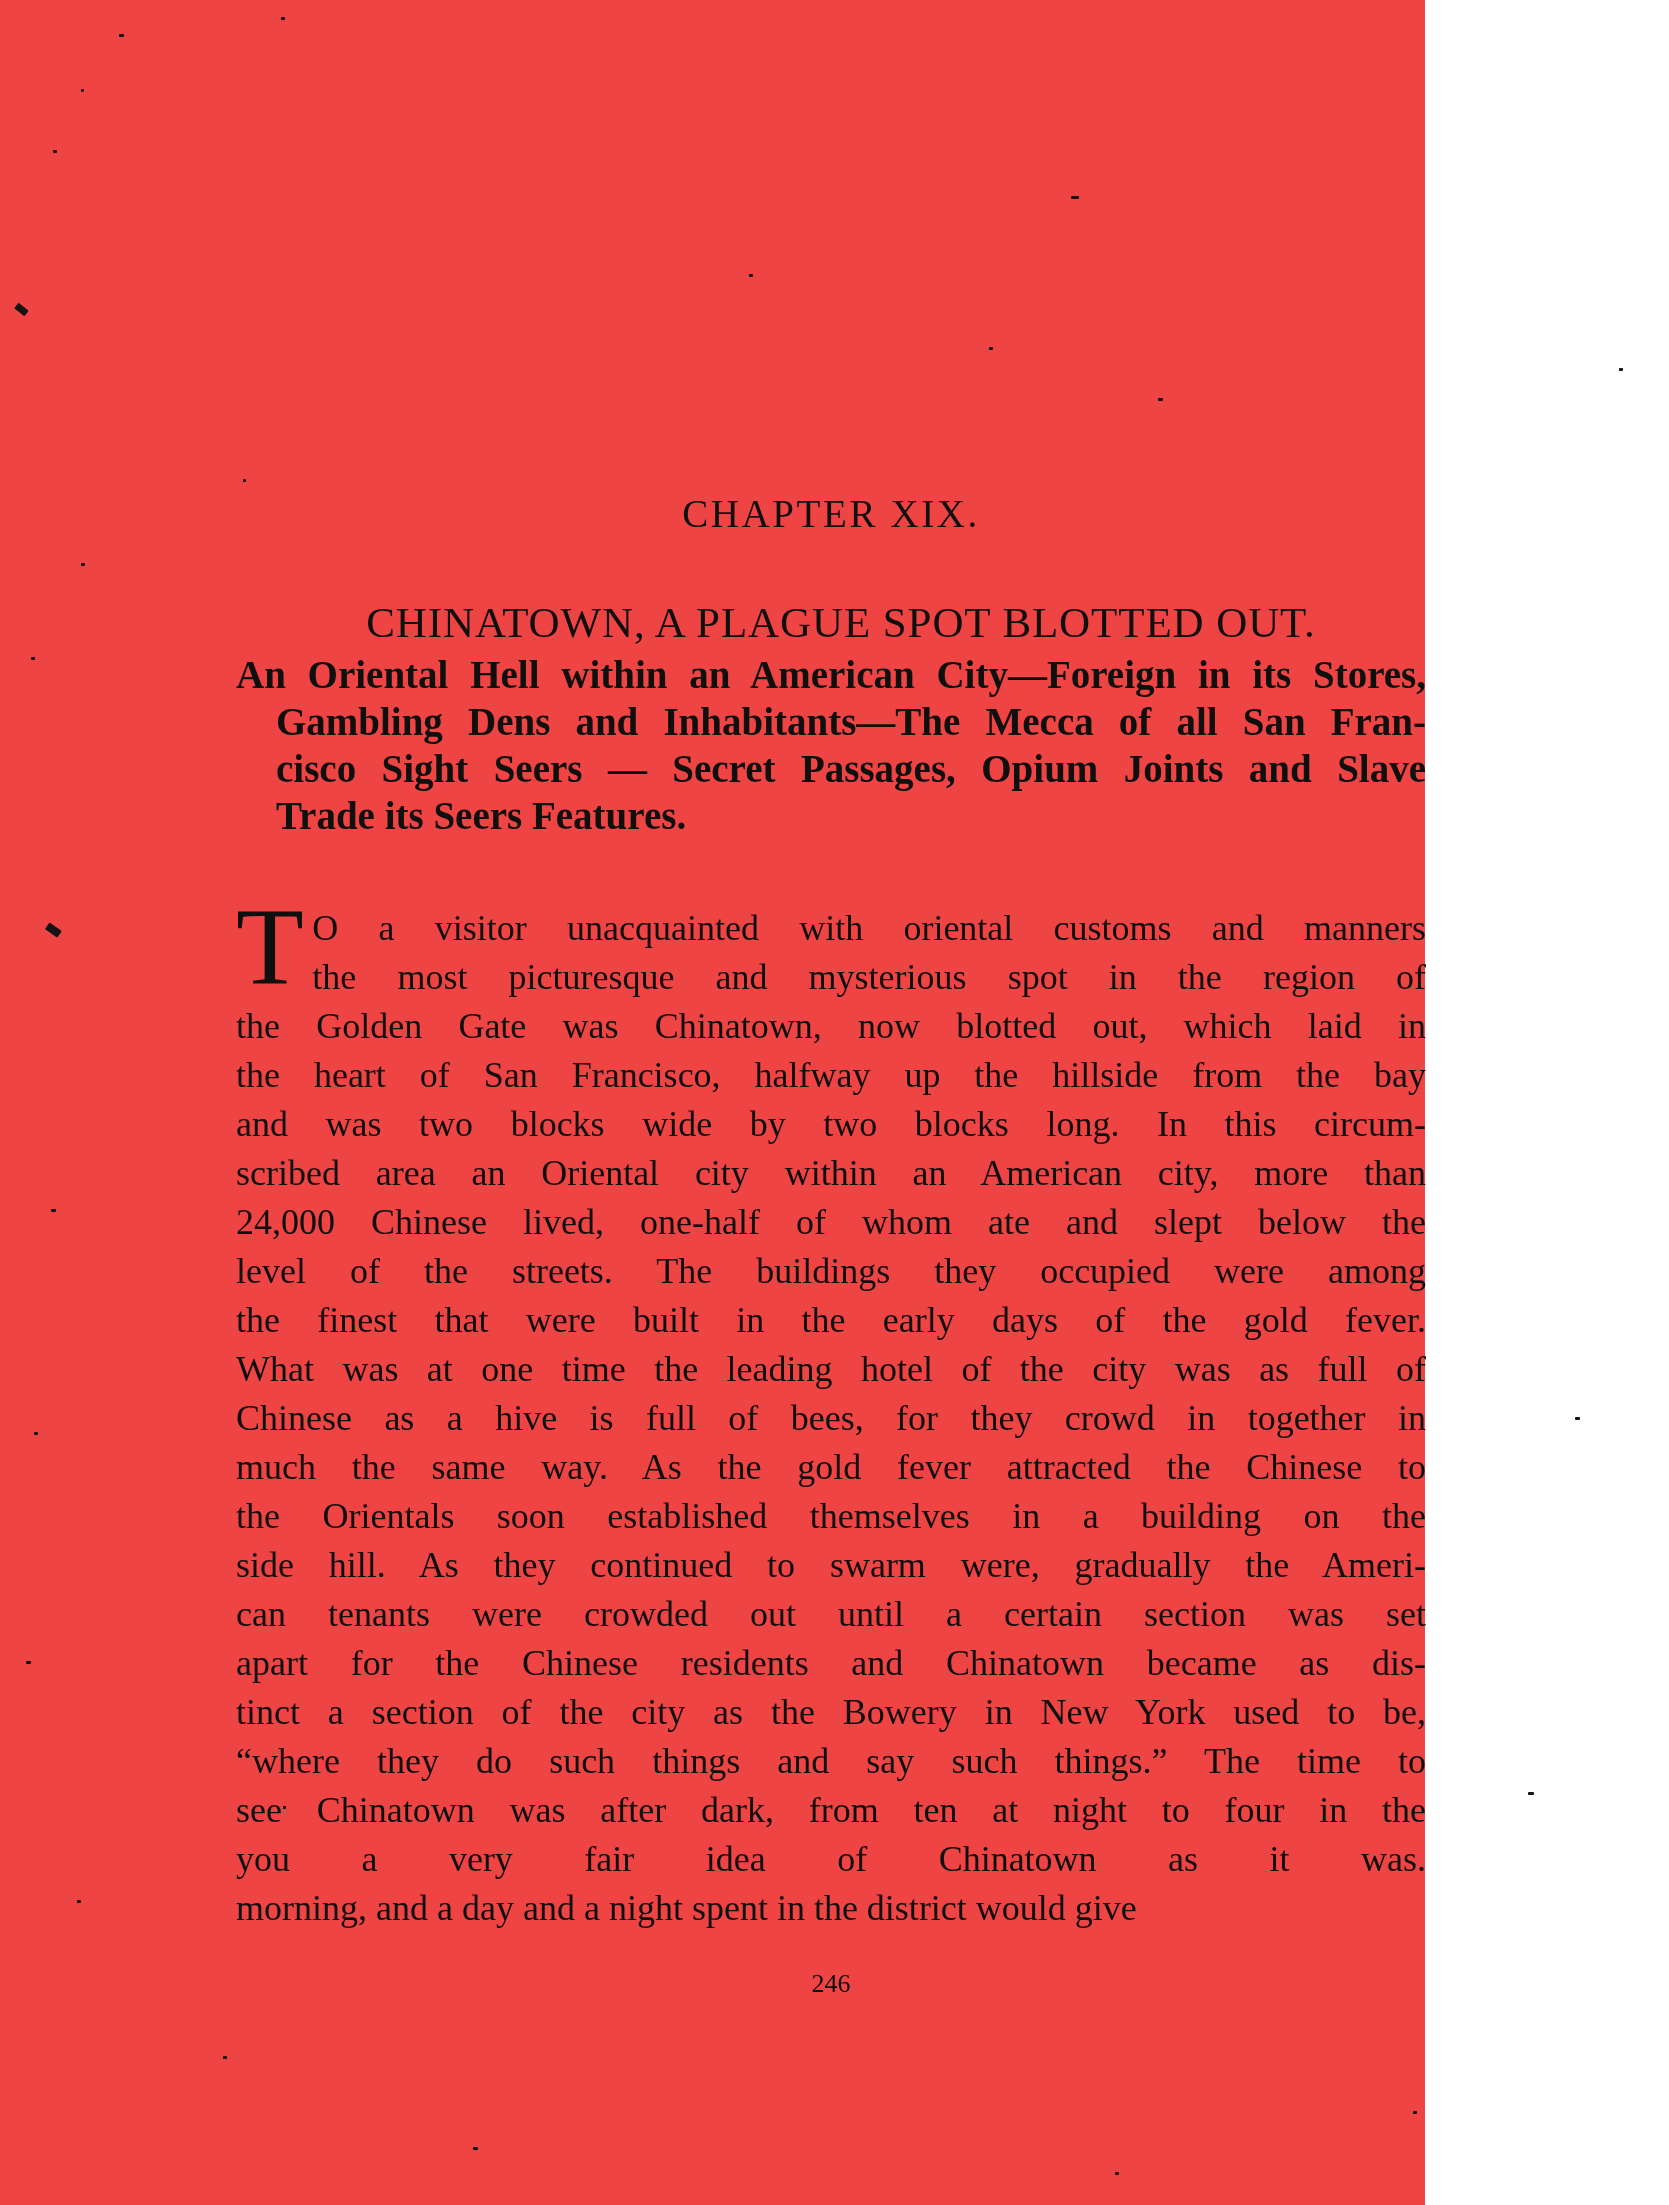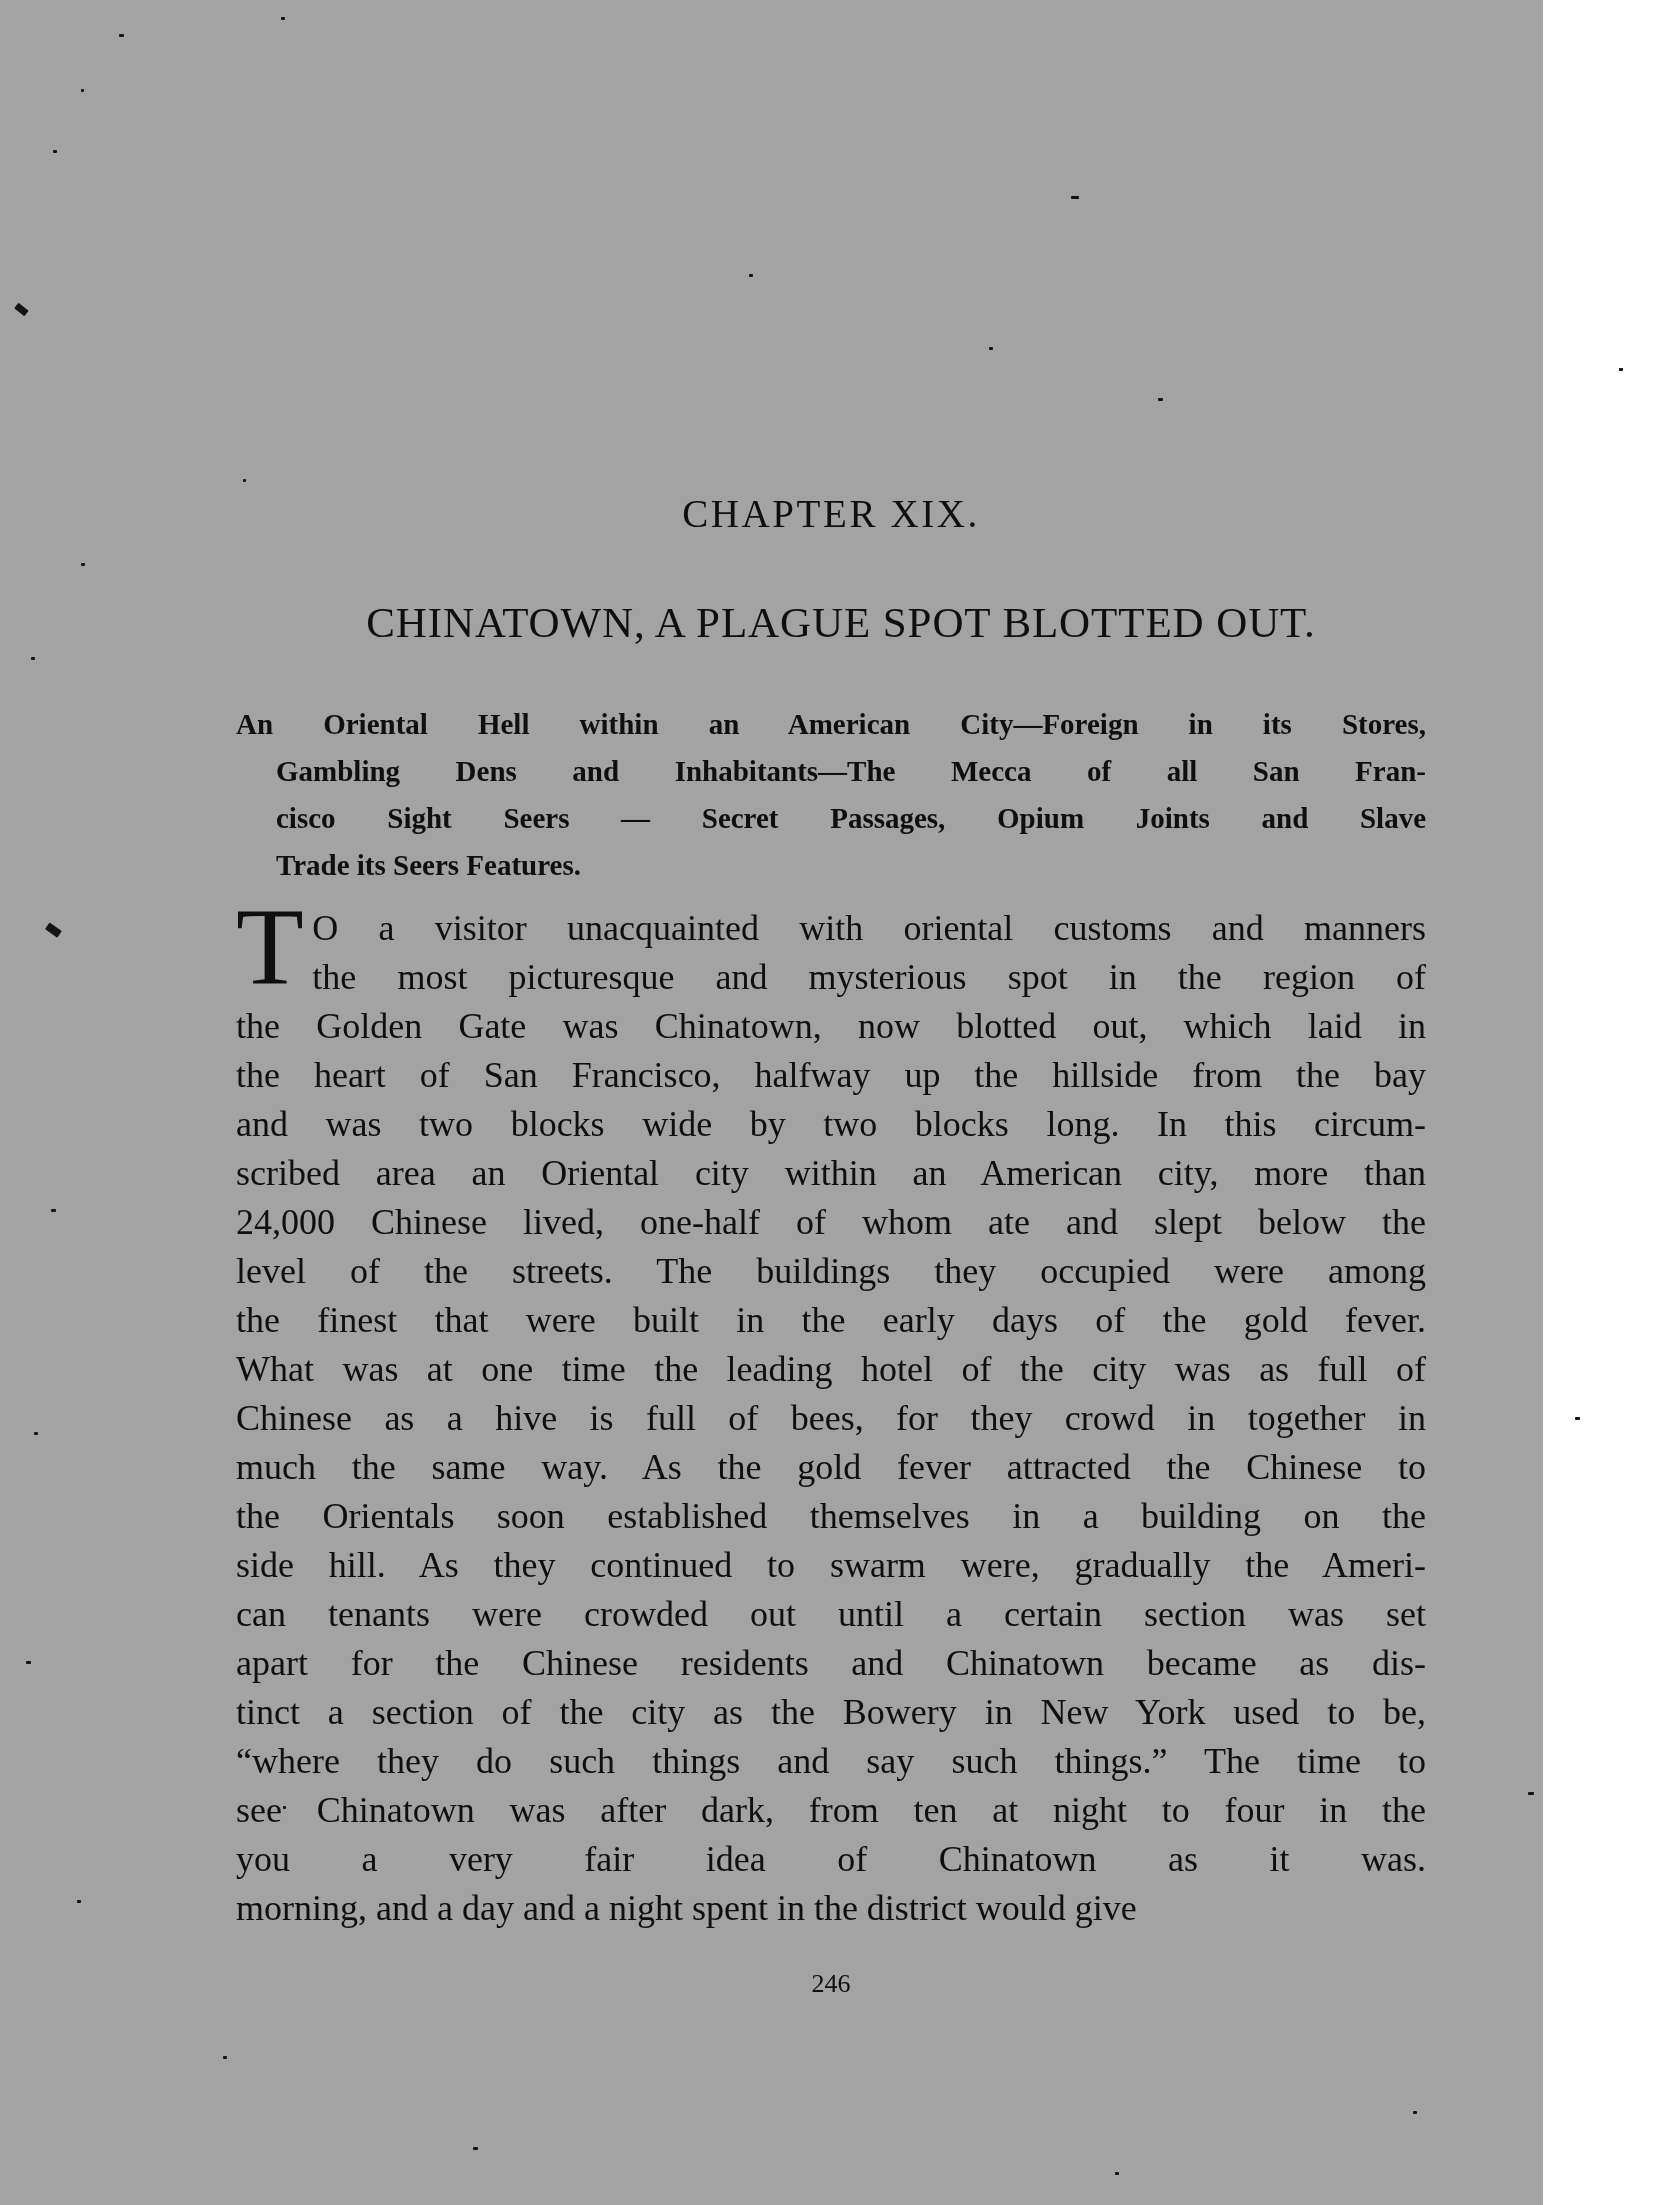--- a/index.html
+++ b/index.html
@@ -6,22 +6,22 @@
   body {
     width: 1669px; height: 2205px;
     background: #ffffff;
     font-family: "Liberation Serif", serif;
     color: #0f0f0d;
     -webkit-font-smoothing: antialiased;
     overflow: hidden;
   }
   .page {
     position: relative;
-    width: 1543px; height: 2205px;
-    background: #a3a3a3;
+    width: 1425px; height: 2205px;
+    background: #ef4444;
   }
   .content {
     position: absolute;
     left: 236px; top: 0;
     width: 1190px;
   }
   .chapter {
     position: absolute; top: 494px; left: 0;
     width: 100%;
     margin: 0;
@@ -35,24 +35,24 @@
     position: absolute; top: 591px; left: 0;
     width: 100%;
     margin: 10px;
     text-align: center;
     font-size: 43px; font-weight: 400;
     letter-spacing: 0.9px;
     line-height: 1;
     white-space: nowrap;
   }
   .summary {
-    position: absolute; top: 701px; left: 0;
+    position: absolute; top: 651px; left: 0;
     width: 100%;
     font-weight: 700;
-    font-size: 29px;
+    font-size: 39px;
     line-height: 47px;
     font-family: Liberation Serif, serif;
   }
   .summary-line {
     text-align: justify;
     text-align-last: justify;
   }
   div.summary-line:not(:first-of-type) { margin-left: 40px; }
   .summary .summary-line:last-child { text-align-last: left; }
   .body-para {

